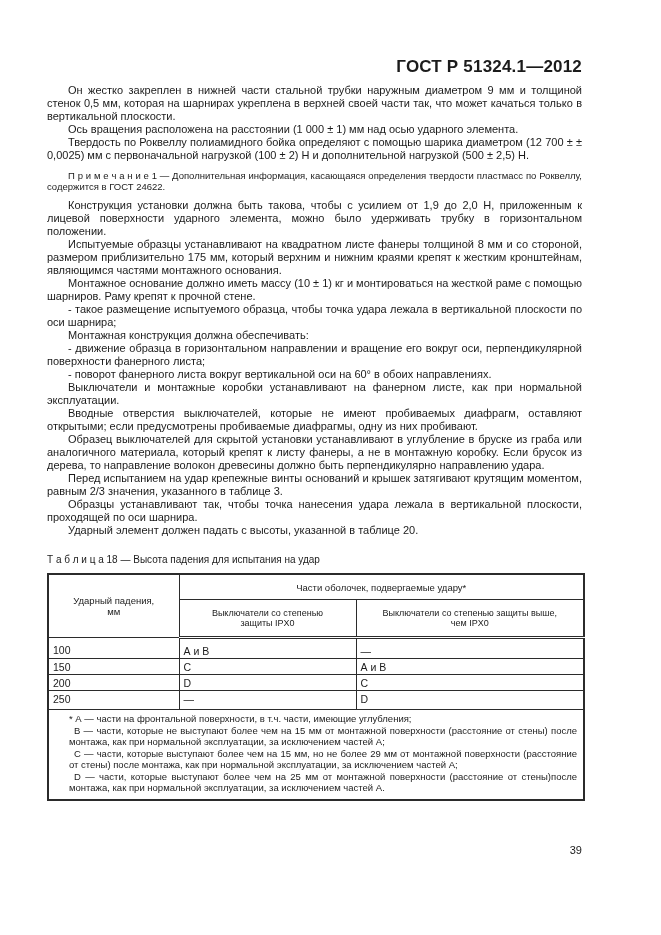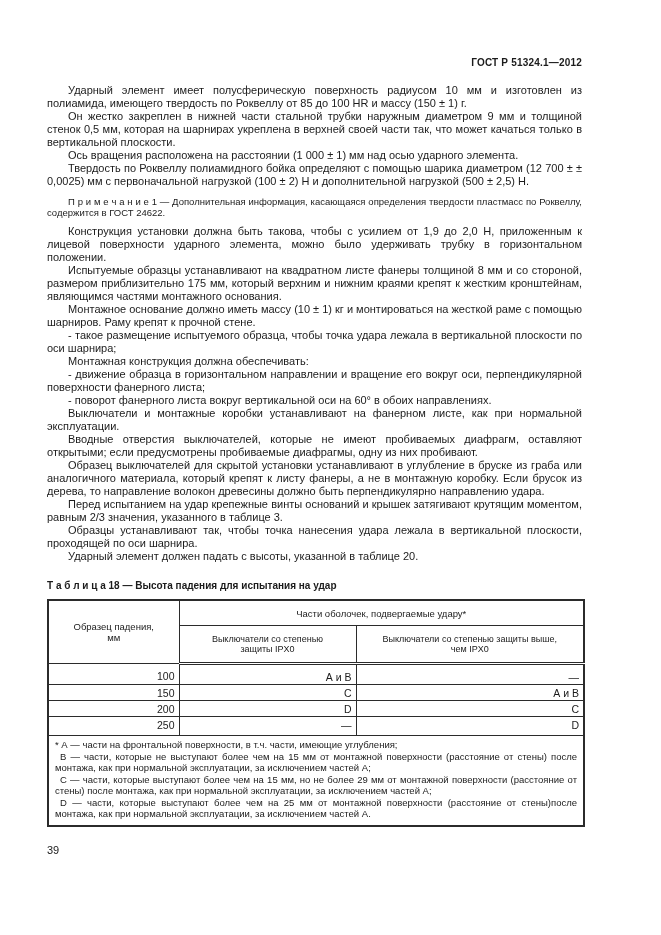--- a/index.html
+++ b/index.html
@@ -10,21 +10,21 @@
     background:#ffffff;
     font-family:"Liberation Sans", sans-serif;
     color:#1b1b1b;
     overflow:hidden;
   }
   .doc-header {
     position:absolute;
     top:57px; left:47px; width:535px;
     text-align:right;
     font-weight:bold;
-    font-size:10px;
+    font-size:17px;
     letter-spacing:0.2px;
   }
   .content {
     position:absolute;
     top:84px; left:47px; width:535px;
   }
   .para {
     margin:0;
     font-size:11px;
     line-height:13px;
@@ -33,21 +33,20 @@
   }
   .para.note {
     font-size:9.5px;
     line-height:11px;
     margin:8px 0 7px 0;
   }
   .table-caption {
     margin:17px 0 8px 0;
     font-size:10px;
     text-align:left;
-    font-weight:bold;
   }
   table.gost-table {
     width:536px;
     border-collapse:collapse;
     table-layout:fixed;
     border:2px solid #2b2b2b;
   }
   table.gost-table th, table.gost-table td {
     border:1px solid #2b2b2b;
   }
@@ -59,54 +58,53 @@
     text-align:center;
     vertical-align:middle;
     padding:2px 23px;
   }
   th.col-h { font-size:9.5px; border-bottom:3px double #2b2b2b; }
   th.span-h { font-size:9.5px; height:20px; }
   tr.subrow th { font-size:9px; line-height:10.5px; height:32px; border-bottom:3px double #2b2b2b; }
   tbody td {
     border-top:none; border-bottom:none;
     font-size:10.5px;
-    text-align:right;
+    text-align:left;
     height:15px;
     padding:0 4px;
     vertical-align:middle;
   }
   tr.first-body td { padding-top:4px; }
   tr.last-body td { padding-bottom:3px; }
   tfoot td {
     border-top:1px solid #2b2b2b;
     font-size:9.5px;
     line-height:11.5px;
     text-align:justify;
-    padding:3px 6px 5px 6px;
+    padding:3px 6px 5px 20px;
   }
   .fn-line { text-indent:0; }
   .fn-line + .fn-line { text-indent:5px; }
   .page-number {
     position:absolute;
     top:844px; left:47px; width:535px;
-    text-align:left;
+    text-align:right;
     font-size:11px;
   }
 </style>
 </head>
 <body>
 
 <div class="page">
 
   <div class="doc-header">ГОСТ Р 51324.1—2012</div>
 
   <div class="content">
 
     <div>
-        <p class="para body">Ударный элемент имеет полусферическую поверхность радиусом 10 мм и изготовлен из полиамида, имеющего твердость по Роквеллу от 85 до 100 HR и массу (150 ± 1) г.</p>
         <p class="para body">Он жестко закреплен в нижней части стальной трубки наружным диаметром 9 мм и толщиной стенок 0,5 мм, которая на шарнирах укреплена в верхней своей части так, что может качаться только в вертикальной плоскости.</p>
         <p class="para body">Ось вращения расположена на расстоянии (1 000 ± 1) мм над осью ударного элемента.</p>
         <p class="para body">Твердость по Роквеллу полиамидного бойка определяют с помощью шарика диаметром (12 700 ± ± 0,0025) мм с первоначальной нагрузкой (100 ± 2) Н и дополнительной нагрузкой (500 ± 2,5) Н.</p>
         <p class="para note">П р и м е ч а н и е  1 — Дополнительная информация, касающаяся определения твердости пластмасс по Роквеллу, содержится в ГОСТ 24622.</p>
         <p class="para body">Конструкция установки должна быть такова, чтобы с усилием от 1,9 до 2,0 Н, приложенным  к лицевой поверхности ударного элемента, можно было удерживать трубку в горизонтальном положении.</p>
         <p class="para body">Испытуемые образцы устанавливают на квадратном листе фанеры толщиной 8 мм и со стороной, размером приблизительно 175 мм, который верхним и нижним краями крепят к жестким кронштейнам, являющимся частями  монтажного основания.</p>
         <p class="para body">Монтажное основание должно иметь массу (10 ± 1) кг и монтироваться на жесткой раме с помощью шарниров. Раму крепят к прочной стене.</p>
         <p class="para body">- такое размещение испытуемого образца, чтобы точка удара лежала в вертикальной плоскости по оси шарнира;</p>
         <p class="para body">Монтажная конструкция должна обеспечивать:</p>
         <p class="para body">- движение образца в горизонтальном направлении и вращение его вокруг оси, перпендикулярной поверхности фанерного листа;</p>
@@ -122,21 +120,21 @@
     <p class="table-caption">Т а б л и ц а  18 — Высота падения для испытания  на удар</p>
 
     <table class="gost-table">
       <colgroup>
           <col class="c1">
           <col class="c2">
           <col class="c3">
         </colgroup>
       <thead>
         <tr>
-          <th class="col-h" rowspan="2">Образец падения, мм</th>
+          <th class="col-h" rowspan="2">Ударный падения, мм</th>
           <th class="span-h" colspan="2">Части оболочек, подвергаемые удару*</th>
         </tr>
         <tr class="subrow">
           <th>Выключатели со степенью защиты IPX0</th>
           <th>Выключатели со степенью защиты выше, чем IPX0</th>
         </tr>
       </thead>
       <tbody>
           <tr class="first-body">
             <td>100</td>

